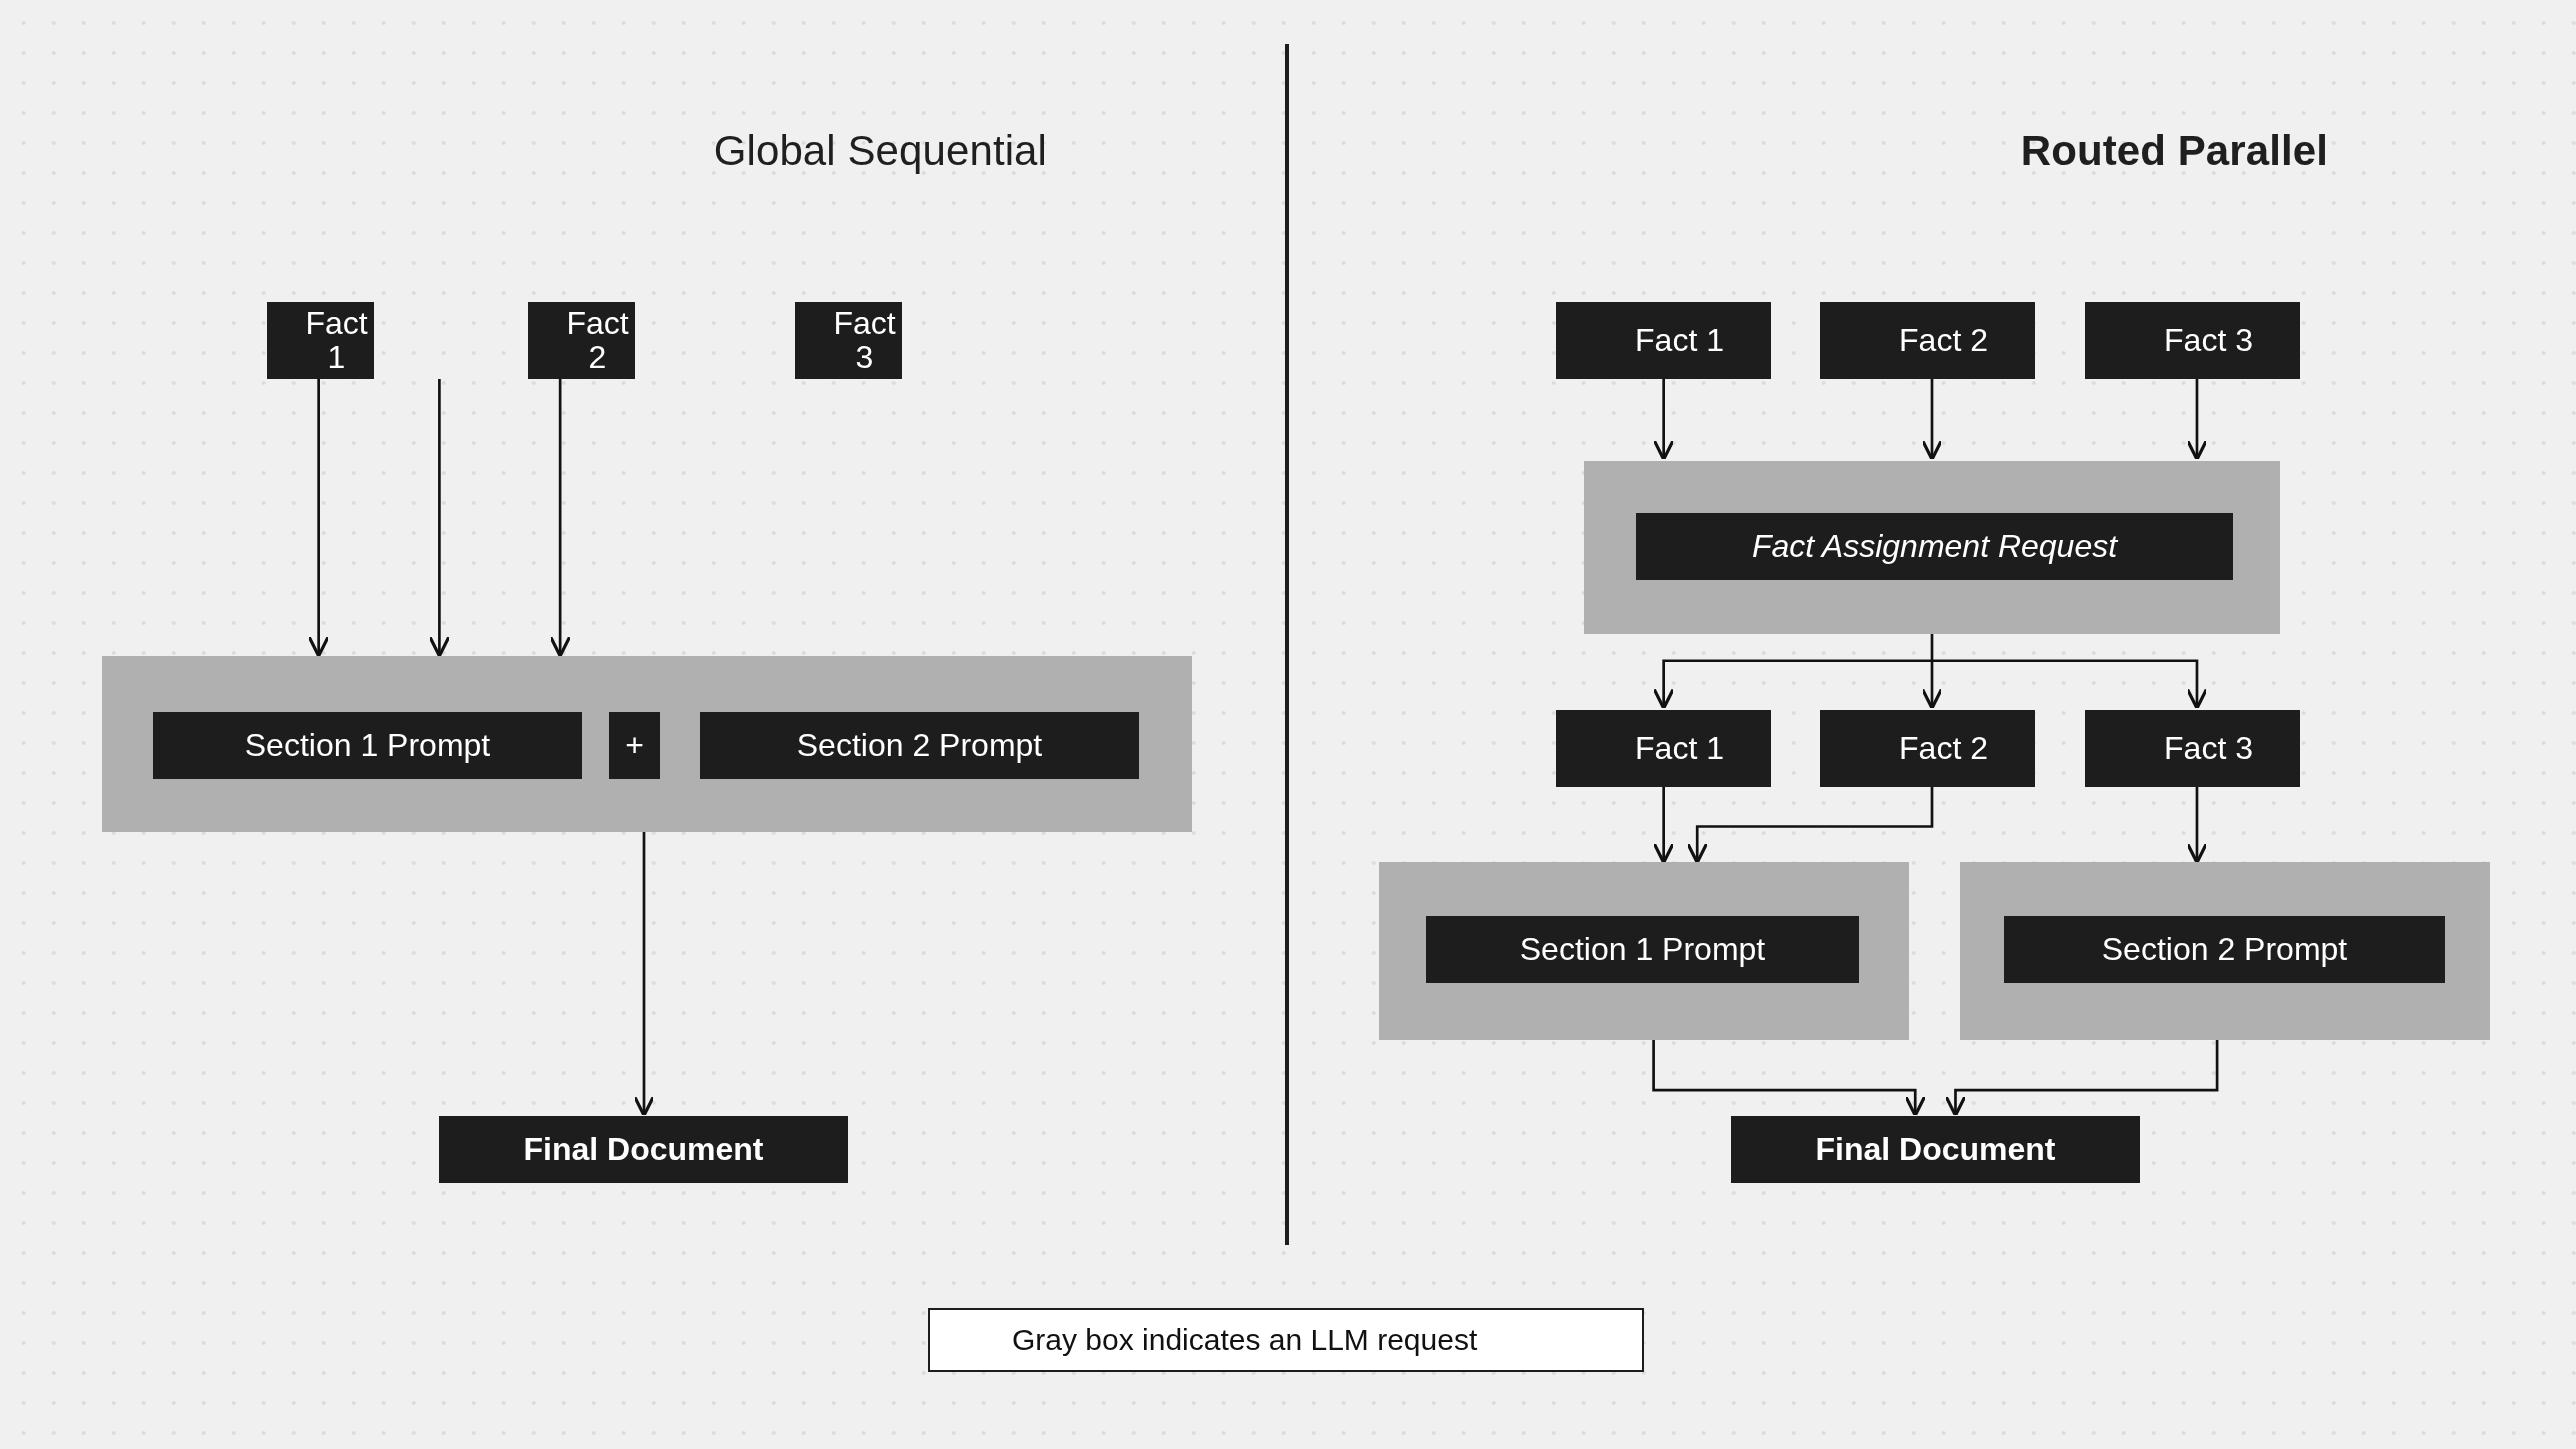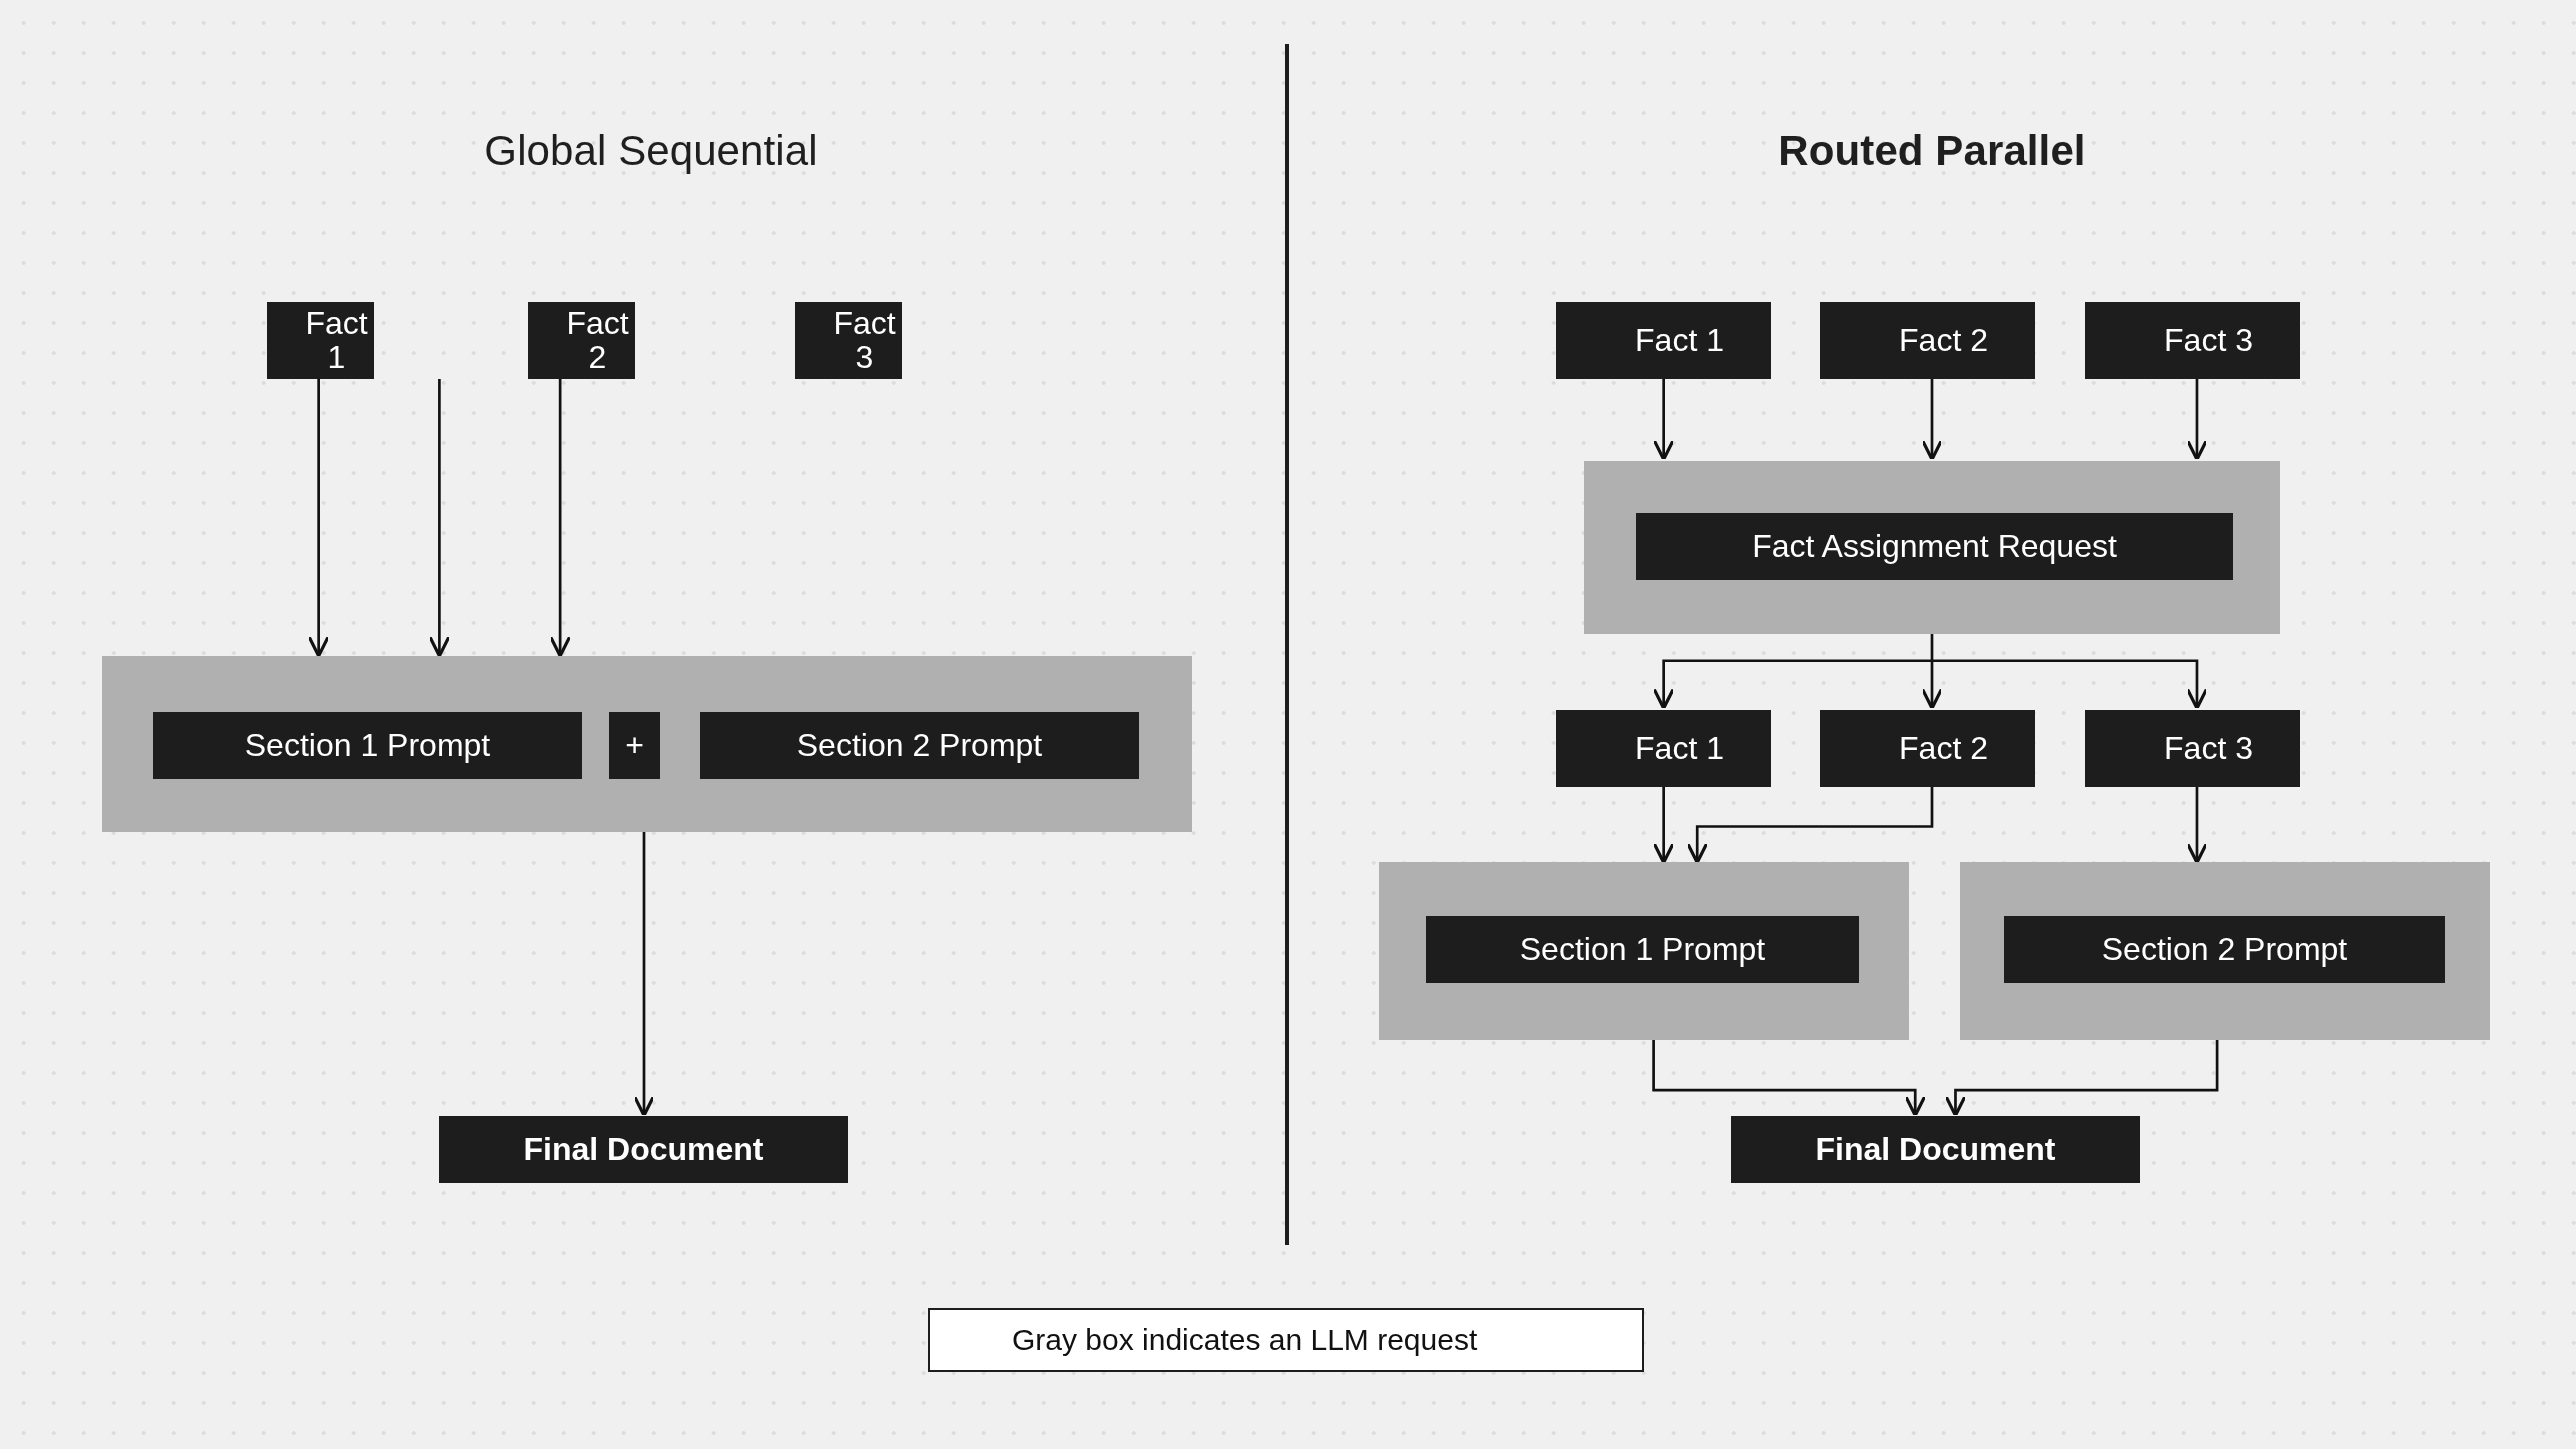--- a/index.html
+++ b/index.html
@@ -47,21 +47,21 @@
   .llm {
     background: #b0b0b0;
   }
 
   .panel-title {
     position: absolute;
     font-size: 42px;
     color: #1f1f1f;
     letter-spacing: 0.1px;
     white-space: nowrap;
-    text-align: center;
+    text-align: right;
   }
 
   .divider {
     position: absolute;
     background: #1d1d1d;
   }
 
   
   #legend {
     position: absolute;
@@ -162,21 +162,21 @@
     <span>Fact 1</span>
   </div>
   <div class="node dark fact" style="left:1820px; top:302px; width:215px; height:77px;">
     <span>Fact 2</span>
   </div>
   <div class="node dark fact" style="left:2085px; top:302px; width:215px; height:77px;">
     <span>Fact 3</span>
   </div>
 
   <div class="node llm" style="left:1584px; top:461px; width:696px; height:173px;"></div>
-  <div class="node dark prompt" style="left:1636px; top:513px; width:597px; height:67px;">
+  <div class="node dark prompt" style="left:1636px; top:513px; width:597px; height:67px;font-style:italic;">
     <span>Fact Assignment Request</span>
   </div>
 
   <div class="node dark fact" style="left:1556px; top:710px; width:215px; height:77px;">
     <span>Fact 1</span>
   </div>
   <div class="node dark fact" style="left:1820px; top:710px; width:215px; height:77px;">
     <span>Fact 2</span>
   </div>
   <div class="node dark fact" style="left:2085px; top:710px; width:215px; height:77px;">

